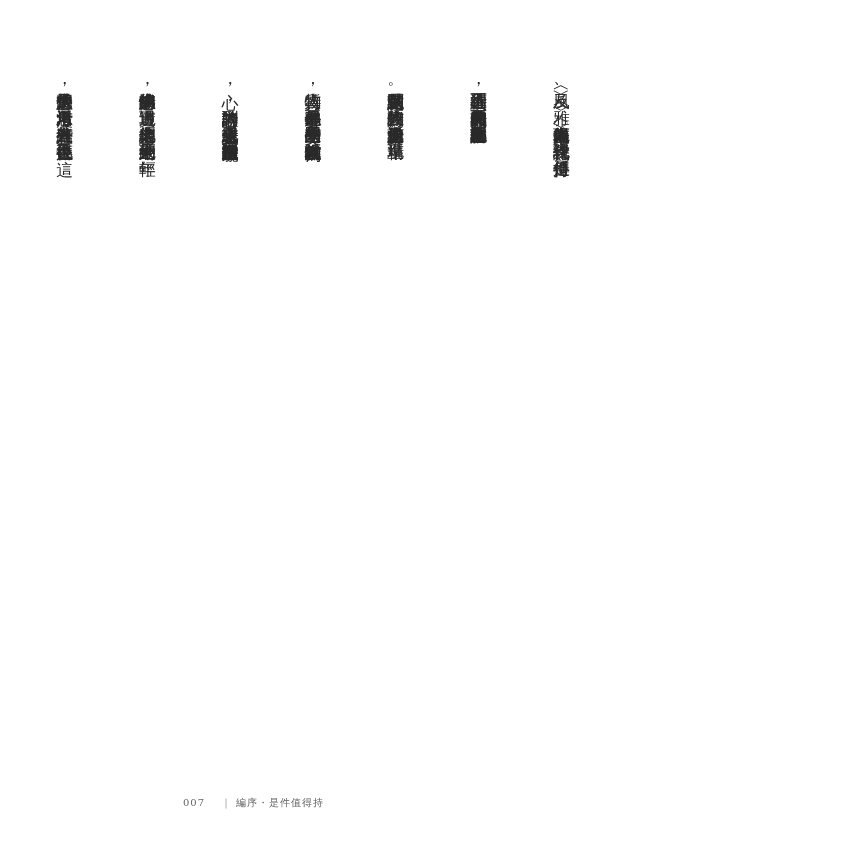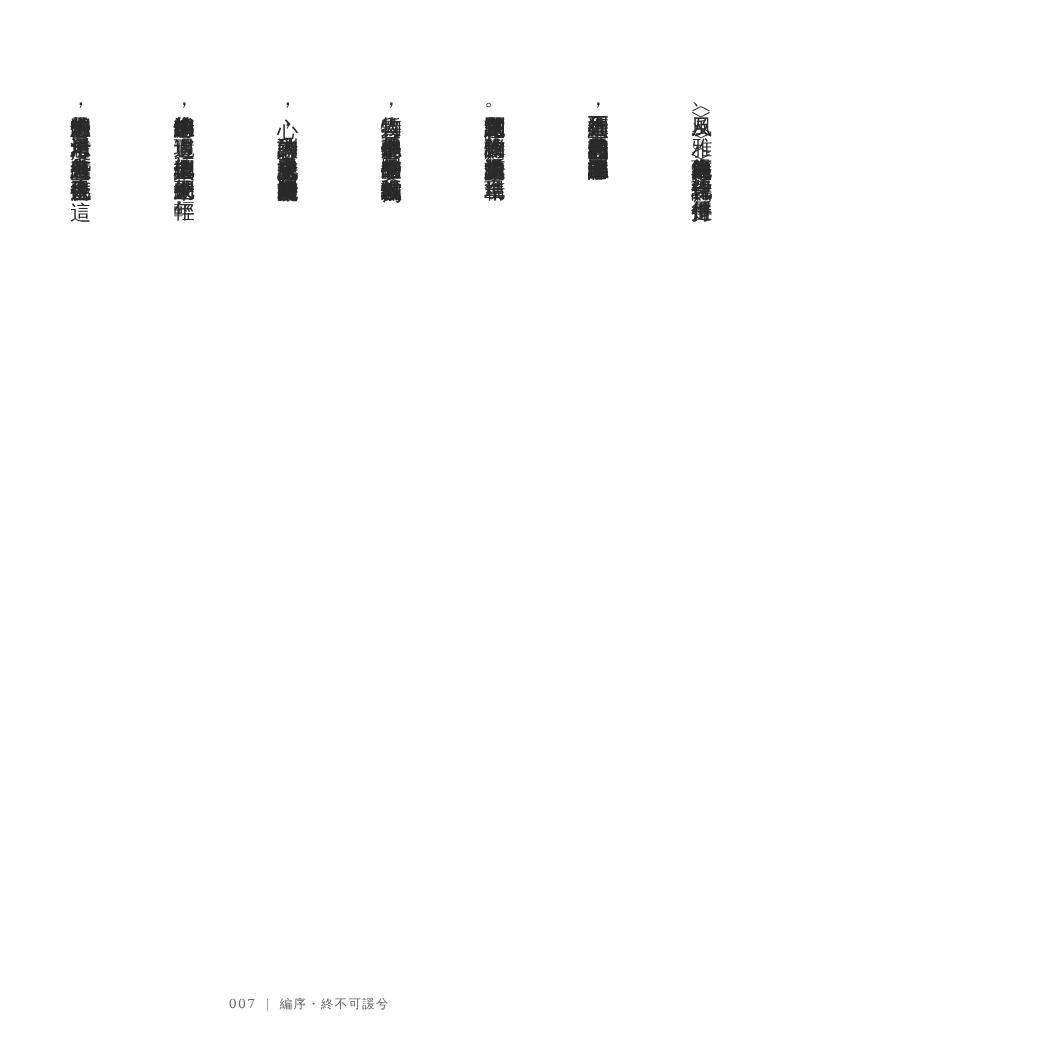--- a/index.html
+++ b/index.html
@@ -43,21 +43,21 @@
       position: absolute;
       left: 183px;
       top: 796px;
       font-size: 10px;
       color: #666666;
       white-space: nowrap;
       letter-spacing: 1px;
     }
     .footer .num {
       font-style: normal;
-      margin-right: 4px;
+      margin-right: 16px;
     }
     .footer .sep {
       margin-right: 4px;
       color: #888888;
     }
   </style>
 </head>
 <body>
 
 <div class="page">
@@ -74,15 +74,15 @@
     
     
     
     
     
     
     
   </div>
 
   <div class="footer">
-    <span class="num">007</span><span class="sep">｜</span><span>編序・終不可諼兮</span>
+    <span class="num">007</span><span class="sep">｜</span><span>編序・是件值得持</span>
   </div>
 </div>
 
 </body></html>

